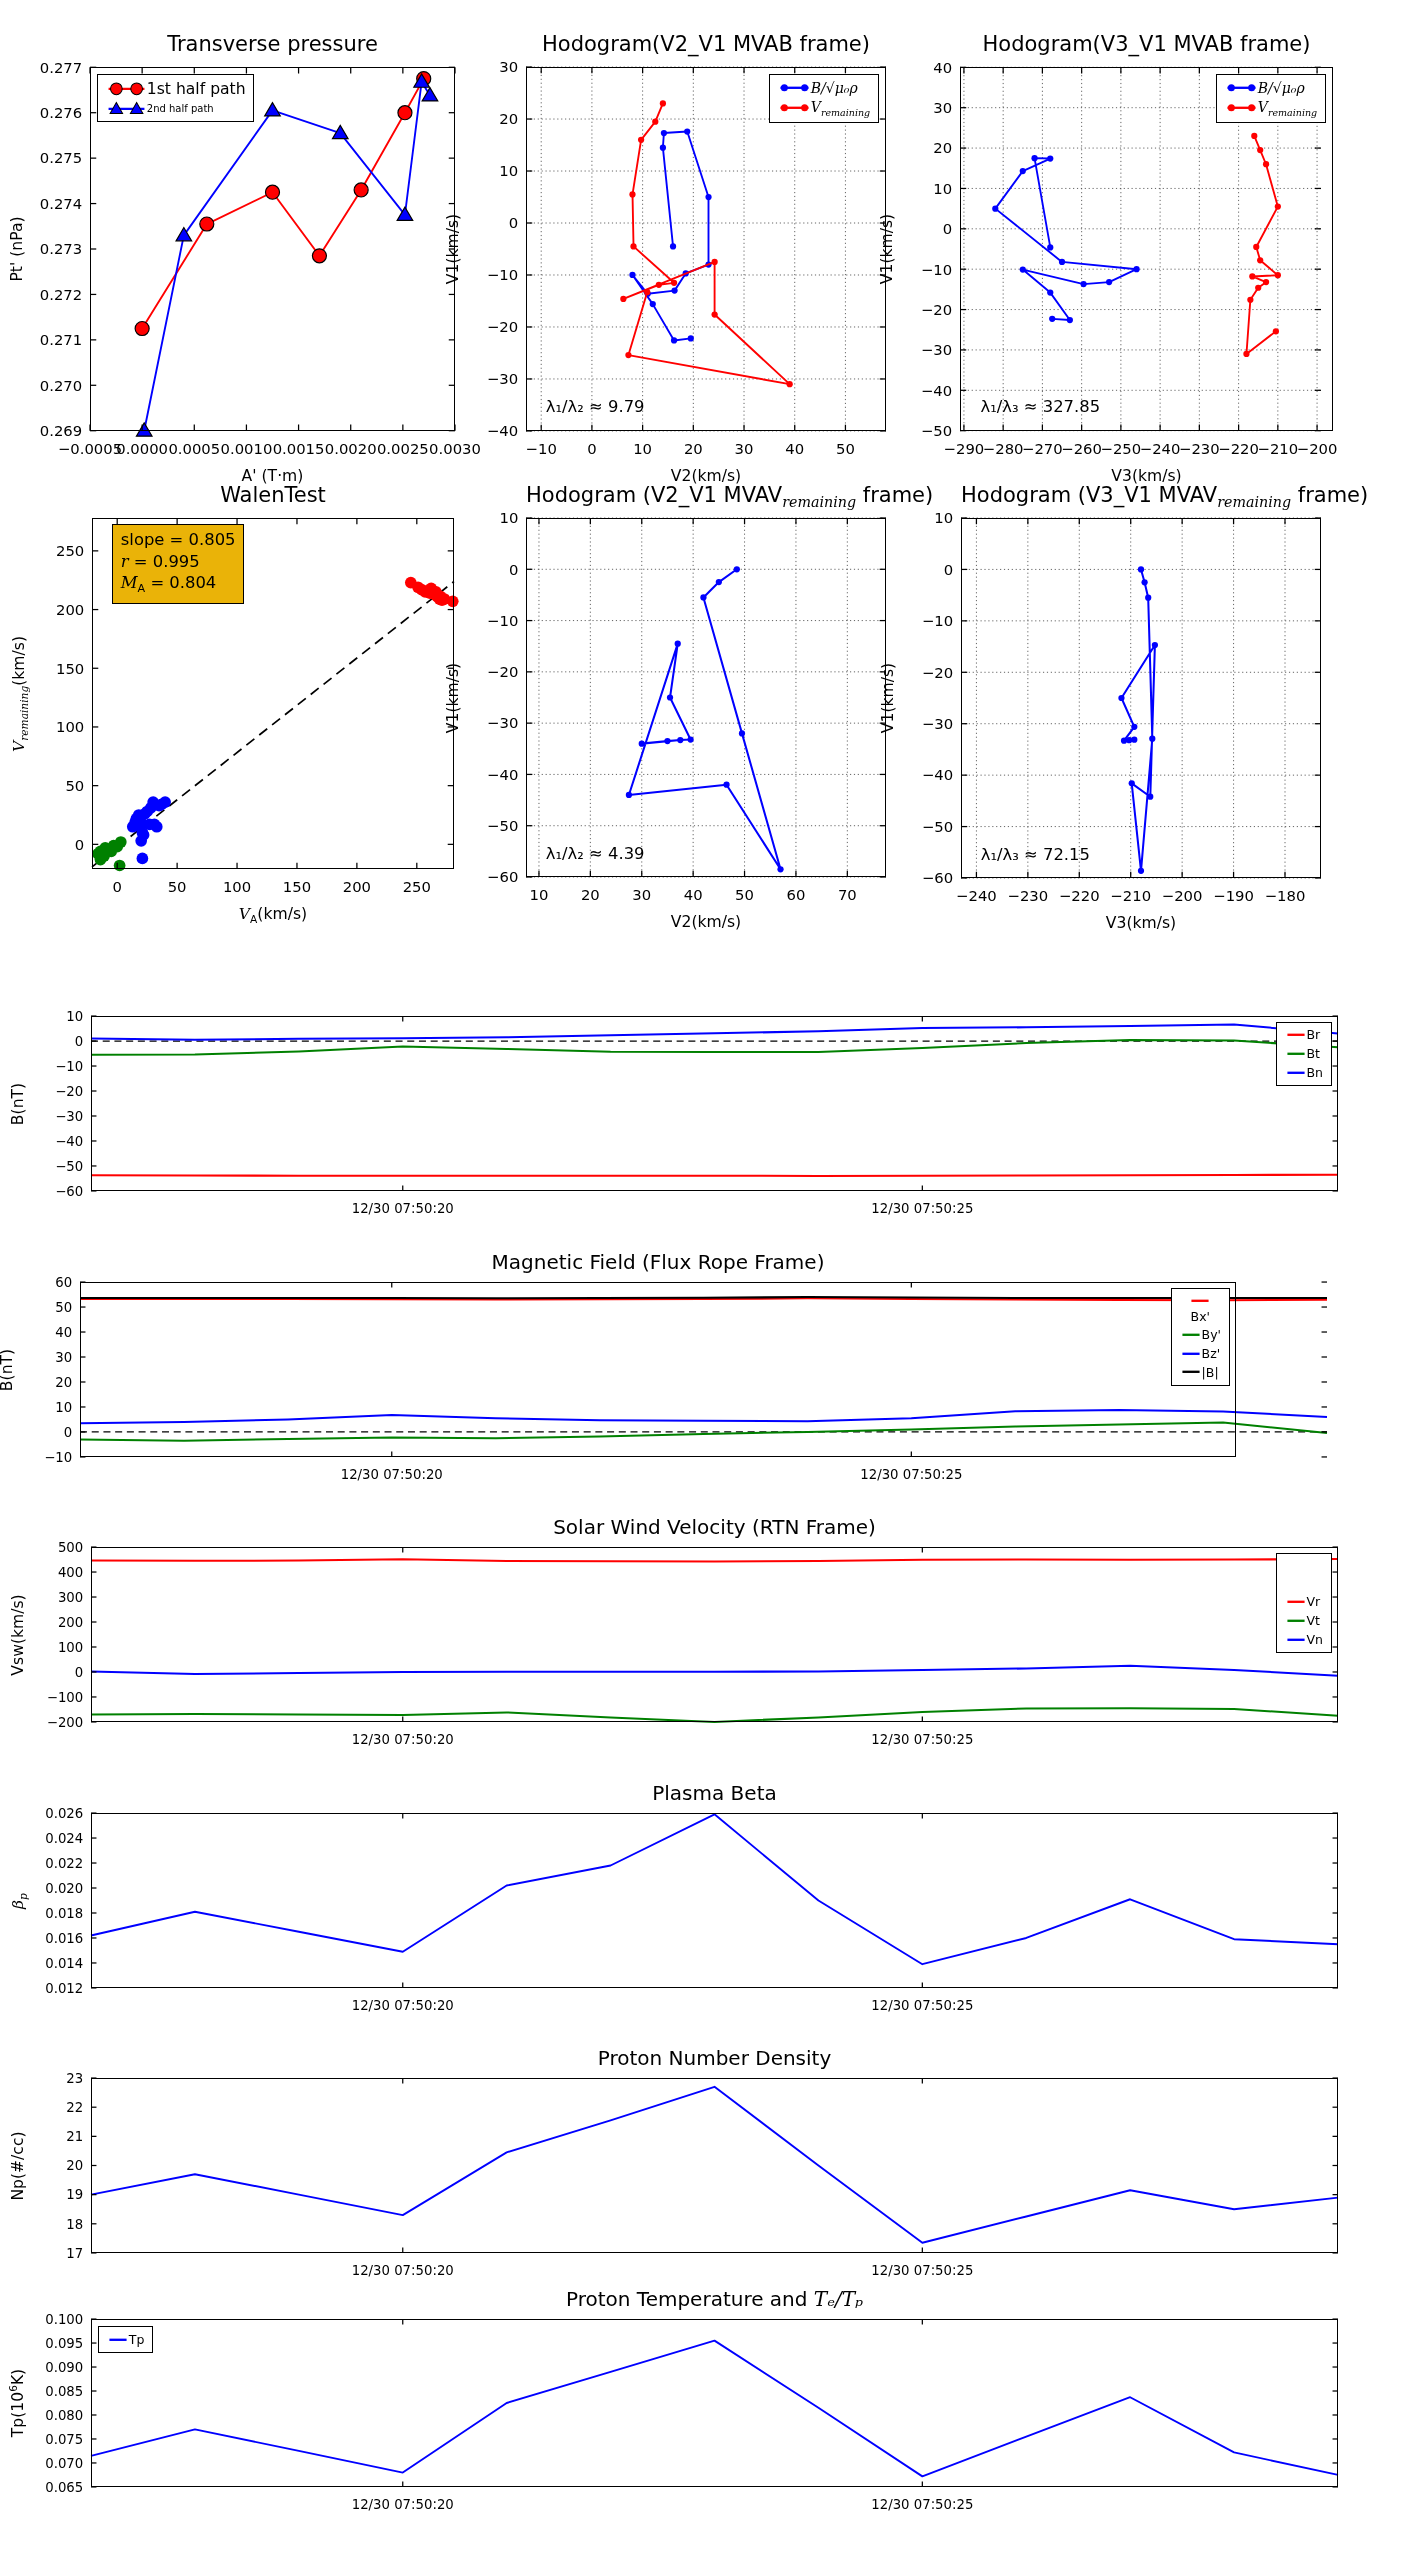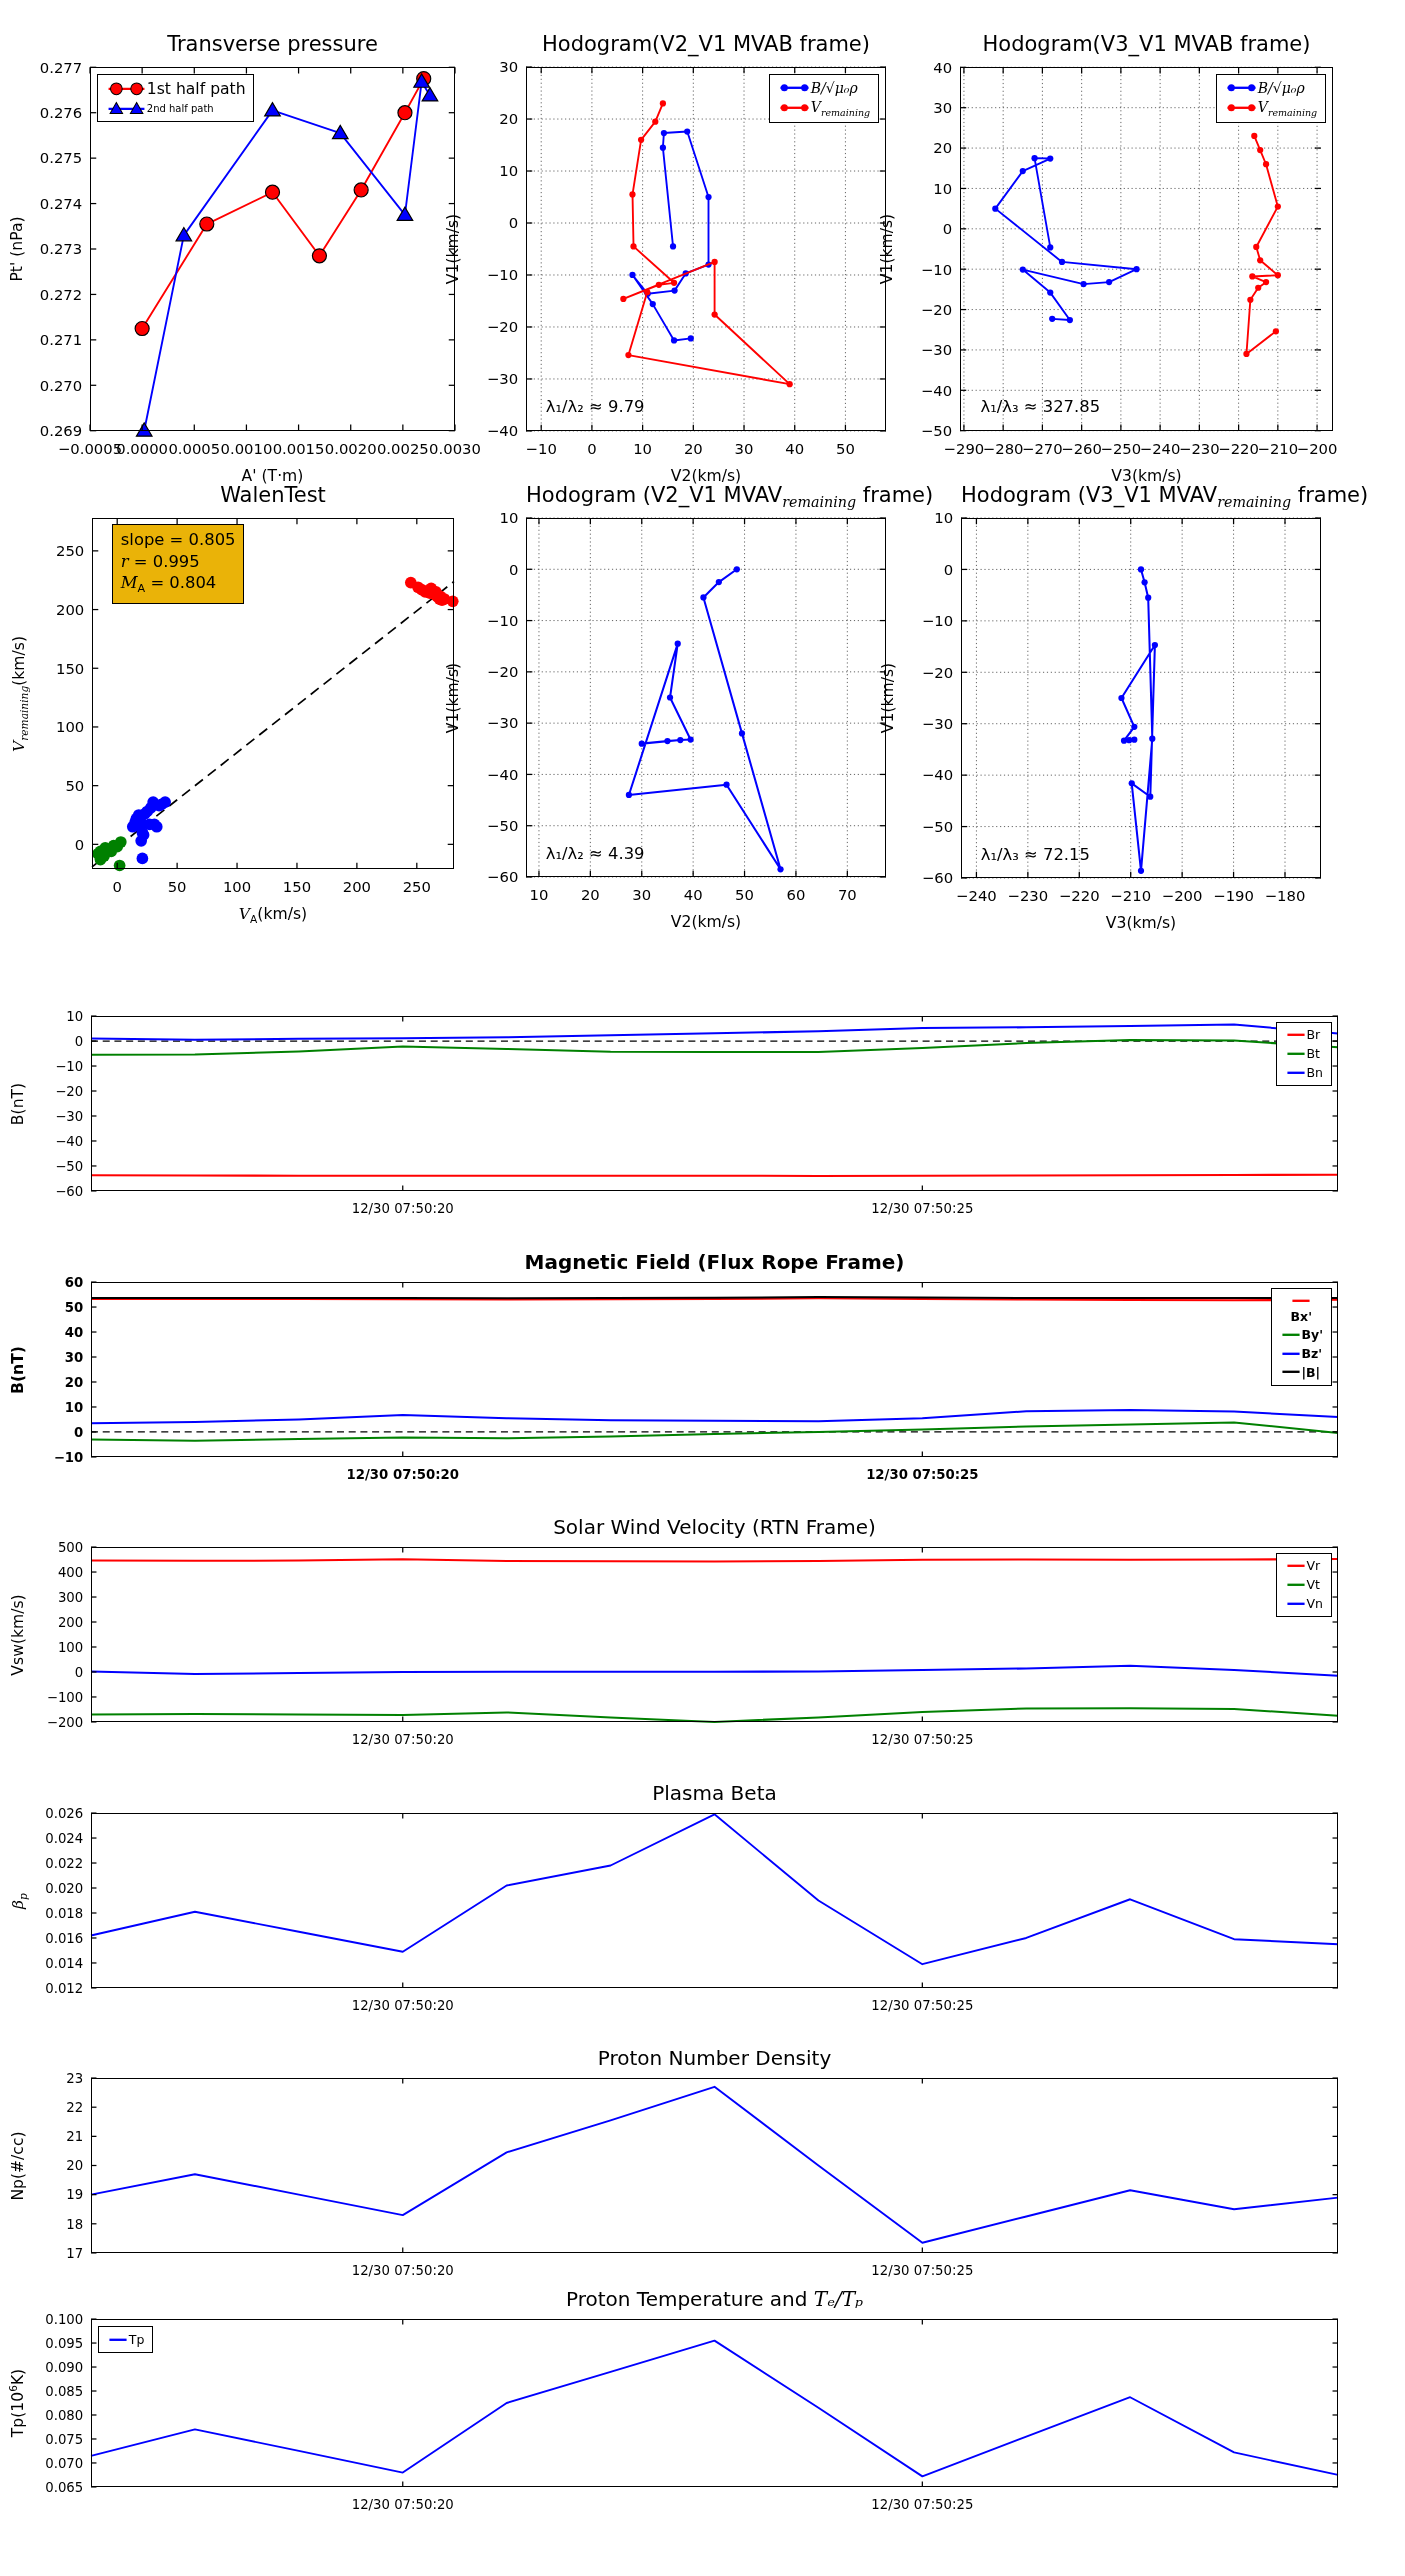--- a/index.html
+++ b/index.html
@@ -701,21 +701,21 @@
         </div>
         <div class="lrow" style="font-size: 12.5px;">
           <svg width="22" height="15.6" viewBox="0 0 28 20">
             <line x1="3" x2="25" y1="10" y2="10" stroke="#0000ff" stroke-width="3"></line>
           </svg>
           <span>Bn</span>
         </div>
       </div>
     </div>
 
-  <div class="panel time" style="left:91px;top:1282px;width:1247px;height:175px;font-weight:bold;">
+  <div class="panel time" style="left:80px;top:1282px;width:1156px;height:175px;">
     <div class="frame"></div>
     <div class="ptitle"><span>Magnetic Field (Flux Rope Frame)</span><sub></sub><span></span><span class="math"></span></div>
     <div class="ylabel"><span>B(nT)</span><sub></sub><sup></sup><span></span></div>
   <svg width="1247" height="175" class="plot" viewBox="0 0 1597 224">
         <line x1="0" x2="1597" y1="192" y2="192" stroke="#000" stroke-width="1.6" stroke-dasharray="9 6"></line>
         <path d="M0.0 21.8 L133.1 21.8 L266.2 21.8 L399.3 22.1 L532.3 22.4 L665.4 22.1 L798.5 21.8 L931.6 20.8 L1064.7 21.8 L1197.8 22.4 L1330.8 23.0 L1463.9 23.4 L1597.0 22.7" fill="none" stroke="#ff0000" stroke-width="2.6" stroke-linejoin="round"></path>
         <path d="M0.0 20.5 L133.1 20.5 L266.2 20.5 L399.3 20.5 L532.3 20.8 L665.4 20.5 L798.5 20.2 L931.6 19.2 L1064.7 19.8 L1197.8 20.5 L1330.8 20.5 L1463.9 20.5 L1597.0 20.5" fill="none" stroke="#000000" stroke-width="2.6" stroke-linejoin="round"></path>
         <path d="M0.0 201.6 L133.1 203.2 L266.2 201.0 L399.3 199.0 L532.3 200.0 L665.4 197.8 L798.5 194.6 L931.6 192.0 L1064.7 188.8 L1197.8 185.0 L1330.8 182.4 L1463.9 179.8 L1597.0 193.3" fill="none" stroke="#008000" stroke-width="2.6" stroke-linejoin="round"></path>
         <path d="M0.0 180.8 L133.1 179.2 L266.2 176.0 L399.3 170.2 L532.3 174.4 L665.4 177.0 L798.5 177.6 L931.6 178.2 L1064.7 174.4 L1197.8 165.4 L1330.8 163.8 L1463.9 165.8 L1597.0 172.8" fill="none" stroke="#0000ff" stroke-width="2.6" stroke-linejoin="round"></path>
         <line x1="399.25" x2="399.25" y1="224" y2="217" stroke="#000" stroke-width="1.6"></line>
@@ -810,21 +810,21 @@
         <line x1="1597" x2="1590" y1="64" y2="64" stroke="#000" stroke-width="1.6"></line>
         <text x="-10" y="70.12" text-anchor="end" font-size="17">300</text>
         <line x1="0" x2="7" y1="32" y2="32" stroke="#000" stroke-width="1.6"></line>
         <line x1="1597" x2="1590" y1="32" y2="32" stroke="#000" stroke-width="1.6"></line>
         <text x="-10" y="38.12" text-anchor="end" font-size="17">400</text>
         <line x1="0" x2="7" y1="0" y2="0" stroke="#000" stroke-width="1.6"></line>
         <line x1="1597" x2="1590" y1="0" y2="0" stroke="#000" stroke-width="1.6"></line>
         <text x="-10" y="6.12" text-anchor="end" font-size="17">500</text>
       </svg>
       <div class="legend right">
-        <div class="lrow" style="font-size: 12.5px;">
+        <div class="lrow" style="font-size: 12.5px; margin-top: 36px;">
           <svg width="22" height="15.6" viewBox="0 0 28 20">
             <line x1="3" x2="25" y1="10" y2="10" stroke="#ff0000" stroke-width="3"></line>
           </svg>
           <span>Vr</span>
         </div>
         <div class="lrow" style="font-size: 12.5px;">
           <svg width="22" height="15.6" viewBox="0 0 28 20">
             <line x1="3" x2="25" y1="10" y2="10" stroke="#008000" stroke-width="3"></line>
           </svg>
           <span>Vt</span>

